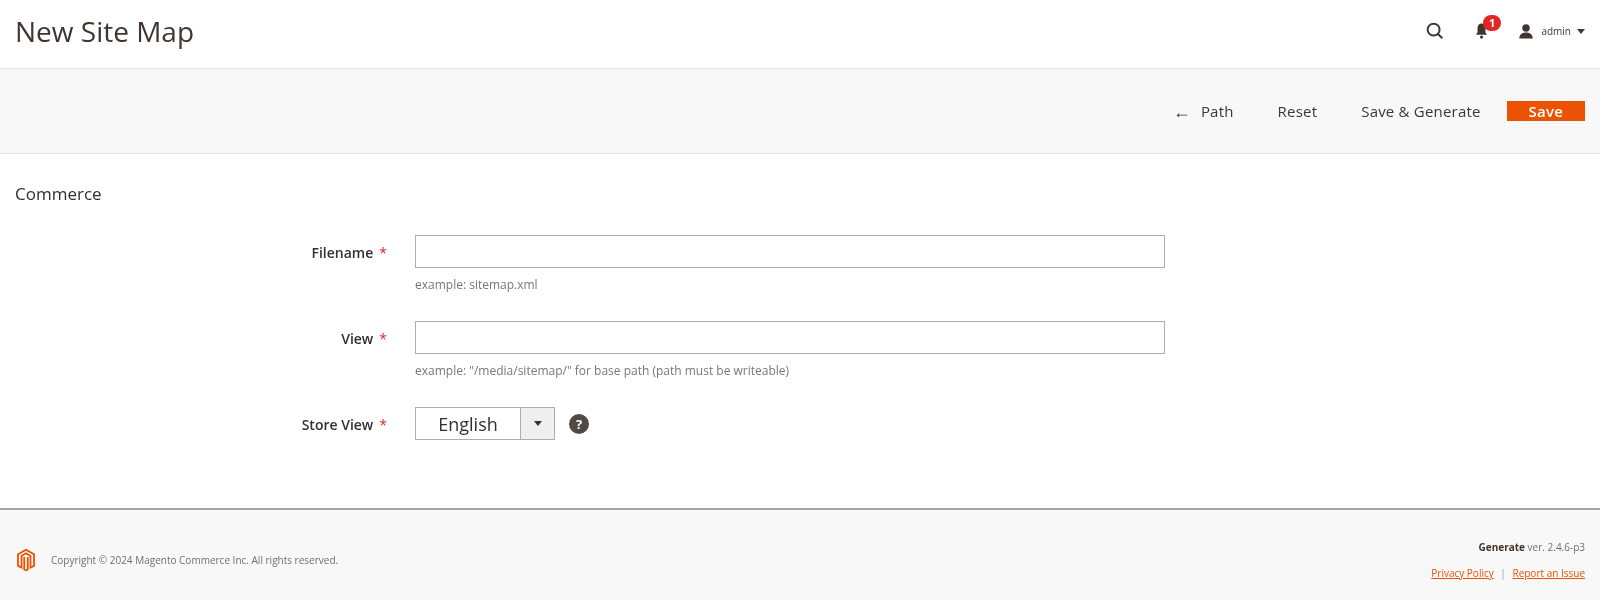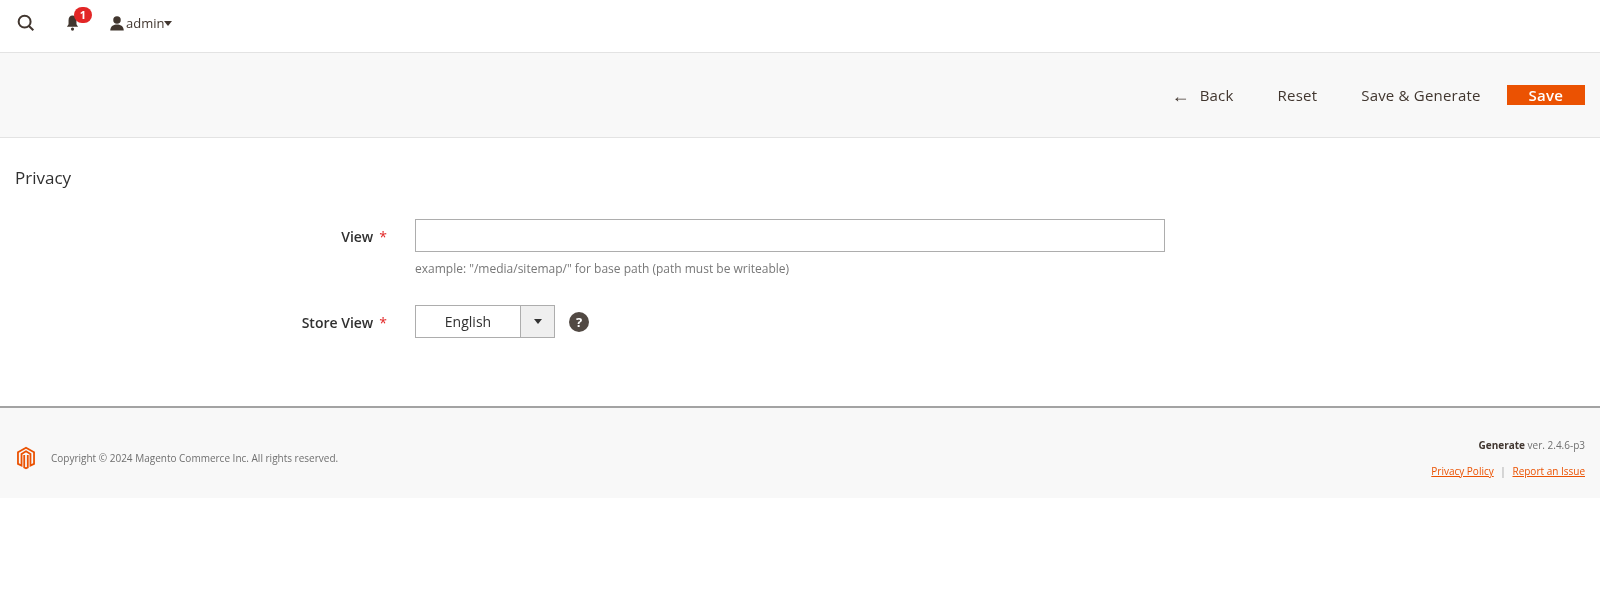--- a/index.html
+++ b/index.html
@@ -43,23 +43,24 @@
       color: #fff;
       font-size: 11px;
       font-weight: 700;
       border-radius: 10px;
       padding: 1px 6px;
       line-height: 14px;
     }
     .user-menu {
       display: flex;
       align-items: center;
+      gap: 6px;
       cursor: pointer;
       color: #41362f;
-      font-size: 13px;
+      font-size: 10px;
     }
     .user-menu .caret {
       width: 0; height: 0;
       border-left: 4px solid transparent;
       border-right: 4px solid transparent;
       border-top: 5px solid #41362f;
     }
 
     
     .action-bar {
@@ -148,21 +149,21 @@
     }
     .select-combo {
       display: flex;
       border: 1px solid #adadad;
       height: 33px;
     }
     .select-value {
       padding: 0 22px;
       display: flex;
       align-items: center;
-      font-size: 14px;
+      font-size: 18px;
       min-width: 104px;
       justify-content: center;
     }
     .select-toggle {
       width: 34px;
       display: flex;
       align-items: center;
       justify-content: center;
       background: #efefef;
       border-left: 1px solid #adadad;
@@ -215,20 +216,21 @@
     }
     .footer-links .sep { color: #999; margin: 0 4px; }
     .magento-logo svg { display: block; }
   </style>
 </head>
 <body>
 
 <div class="page-wrapper">
 
   <div class="page-header">
+    <h1 class="page-title">New Site Map</h1>
     <div class="header-actions">
       <span class="search-icon">
         <svg width="22" height="22" viewBox="0 0 24 24" fill="none" stroke="#41362f" stroke-width="2.2">
           <circle cx="10.5" cy="10.5" r="6.5"></circle>
           <line x1="20" y1="20" x2="15.2" y2="15.2"></line>
         </svg>
       </span>
       <span class="notif-wrap">
         <span class="notif-icon">
           <svg width="19" height="21" viewBox="0 0 24 24" fill="#41362f">
@@ -247,30 +249,39 @@
         </span>
         <span>admin</span>
         <span class="caret"></span>
       </span>
     </div>
   </div>
 
   <div class="action-bar">
     <button class="btn btn-back">
       <span class="arrow-left">←</span>
-      <span>Back</span>
+      <span>Path</span>
     </button>
     <button class="btn">Reset</button>
     <button class="btn">Save &amp; Generate</button>
     <button class="btn btn-primary">Save</button>
   </div>
 
   <div class="section">
-    <div class="section-title">Privacy</div>
-
+    <div class="section-title">Commerce</div>
+
+    <div class="form-row">
+      <div class="form-label-col">
+        <span>Filename</span><span class="req">*</span>
+      </div>
+      <div class="form-field-col">
+        <input type="text" class="text-input" value="" style="">
+        <div class="field-note">example: sitemap.xml</div>
+      </div>
+    </div>
 
     <div class="form-row">
       <div class="form-label-col">
         <span>View</span><span class="req">*</span>
       </div>
       <div class="form-field-col">
         <input type="text" class="text-input" value="" style="">
         <div class="field-note">example: "/media/sitemap/" for base path (path must be writeable)</div>
       </div>
     </div>

